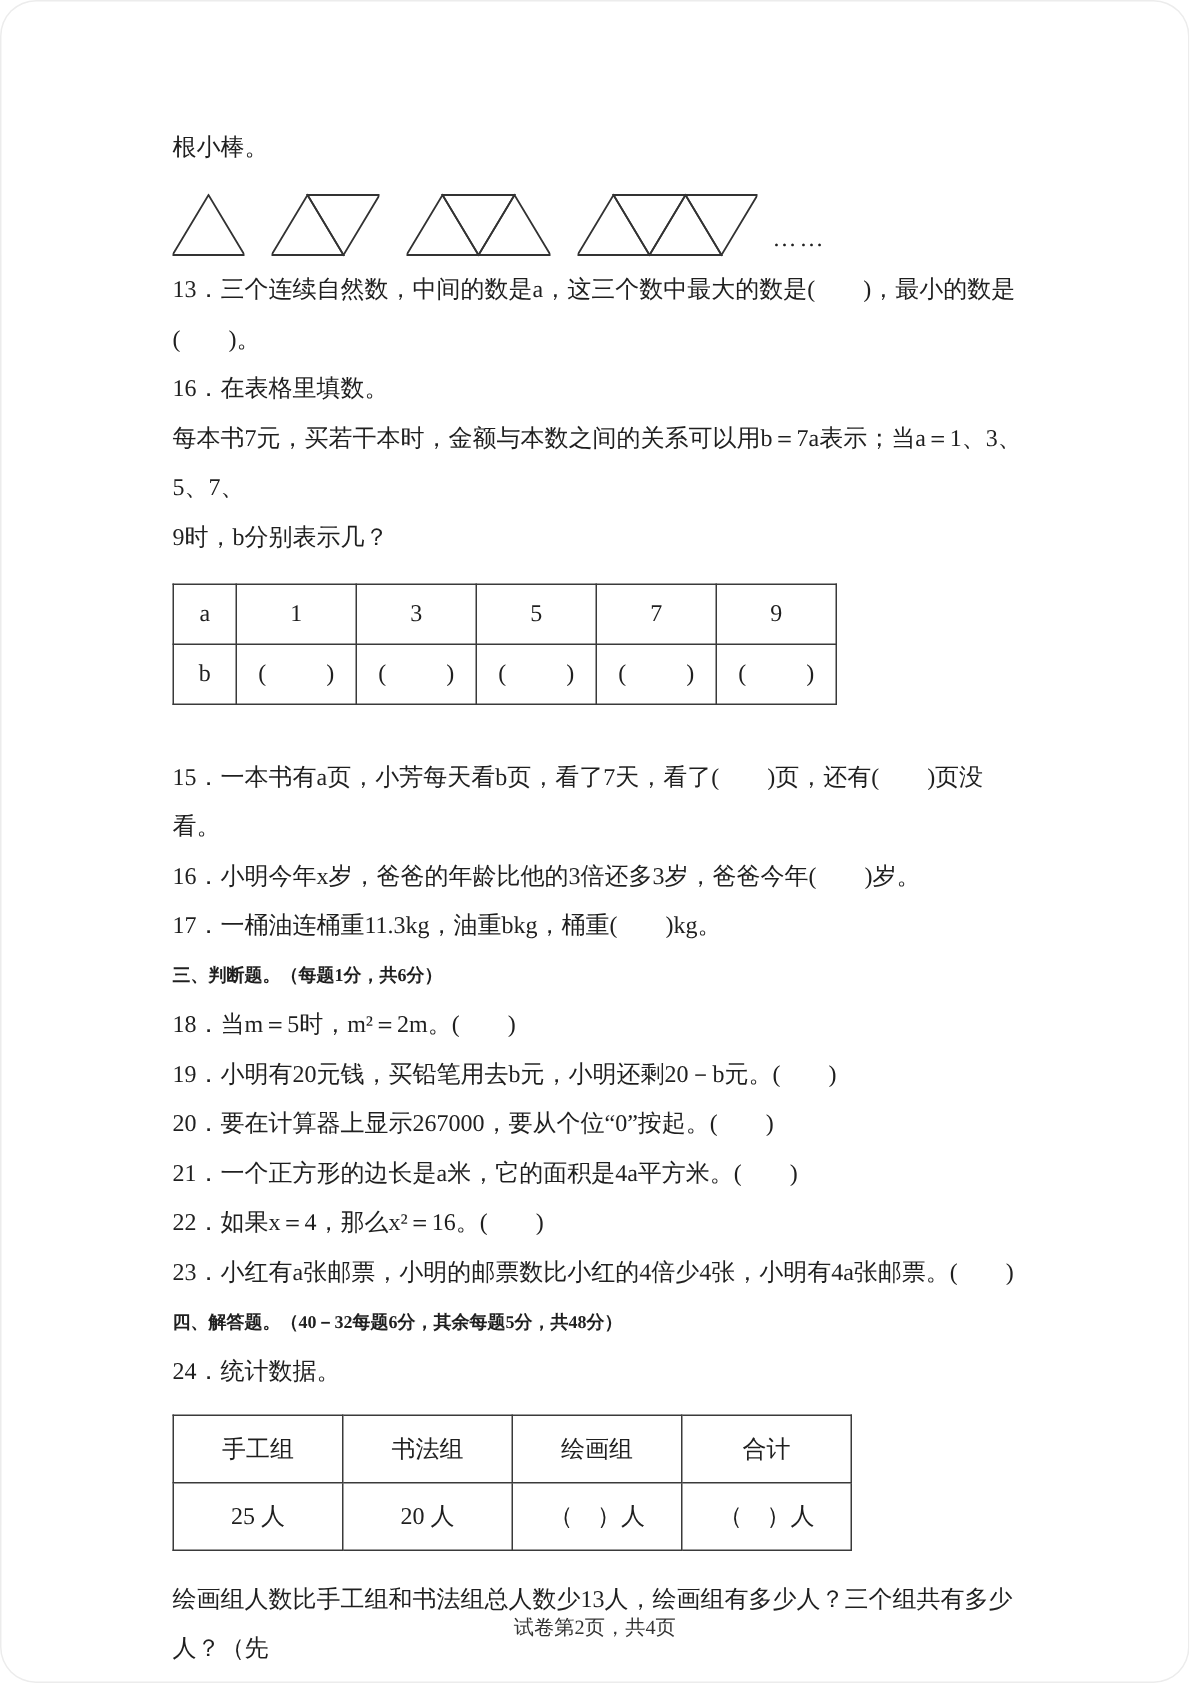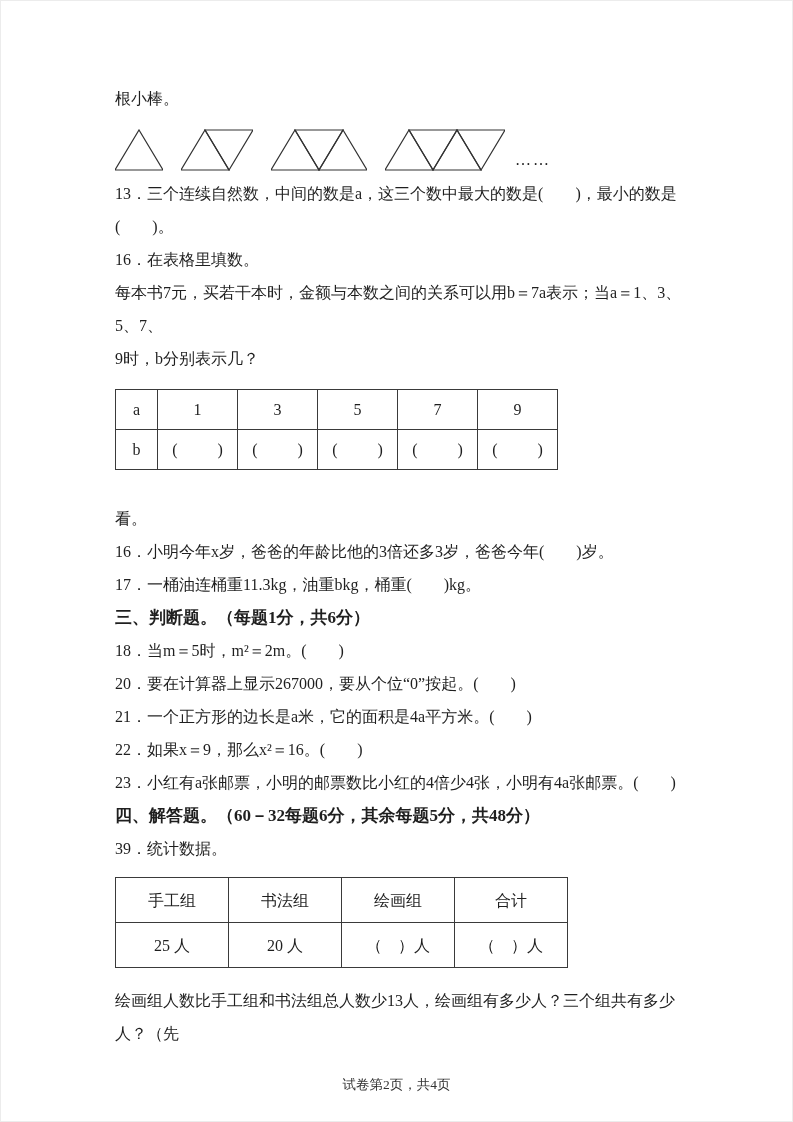--- a/index.html
+++ b/index.html
@@ -5,30 +5,31 @@
   html,body{margin:0;padding:0;background:#ffffff;}
   .page{
     position:relative;
     width:793px;height:1122px;
     margin:0 auto;
     background:#ffffff;
     box-shadow:inset 0 0 0 1px #ececec;
     font-family:"Liberation Serif","DejaVu Serif",serif;
     color:#1f1f1f;
     overflow:hidden;
+    border-radius:24px;
   }
   .content{
     position:absolute;
     left:115px;top:82px;
     width:568px;
     font-size:16px;
     line-height:33px;
   }
   .line{white-space:pre-wrap;}
-  .heading{font-weight:bold;font-size:17px;}
+  .heading{font-weight:bold;font-size:12px;}
   .figure{
     display:flex;align-items:flex-end;
     margin:6px 0 6px 0;height:50px;
   }
   .strips{display:flex;align-items:flex-end;gap:18px;}
   .figure svg{display:block;}
   .dots{margin-left:10px;line-height:22px;letter-spacing:2px;}
   table{border-collapse:collapse;table-layout:fixed;}
   td{
     border:1px solid #3a3a3a;
@@ -110,35 +111,37 @@
             <td>b</td>
             <td>(          )</td>
             <td>(          )</td>
             <td>(          )</td>
             <td>(          )</td>
             <td>(          )</td>
           </tr>
         </tbody>
     </table>
 
+    <div class="line">15．一本书有a页，小芳每天看b页，看了7天，看了(        )页，还有(        )页没</div>
     <div class="line">看。</div>
     <div class="line">16．小明今年x岁，爸爸的年龄比他的3倍还多3岁，爸爸今年(        )岁。</div>
     <div class="line">17．一桶油连桶重11.3kg，油重bkg，桶重(        )kg。</div>
 
     <div class="line heading">三、判断题。（每题1分，共6分）</div>
 
     <div class="line">18．当m＝5时，m²＝2m。(        )</div>
+    <div class="line">19．小明有20元钱，买铅笔用去b元，小明还剩20－b元。(        )</div>
     <div class="line">20．要在计算器上显示267000，要从个位“0”按起。(        )</div>
     <div class="line">21．一个正方形的边长是a米，它的面积是4a平方米。(        )</div>
-    <div class="line">22．如果x＝9，那么x²＝16。(        )</div>
+    <div class="line">22．如果x＝4，那么x²＝16。(        )</div>
     <div class="line">23．小红有a张邮票，小明的邮票数比小红的4倍少4张，小明有4a张邮票。(        )</div>
 
-    <div class="line heading">四、解答题。（60－32每题6分，其余每题5分，共48分）</div>
+    <div class="line heading">四、解答题。（40－32每题6分，其余每题5分，共48分）</div>
 
-    <div class="line">39．统计数据。</div>
+    <div class="line">24．统计数据。</div>
 
     <table class="t24">
       <colgroup>
         <col style="width:113px">
           <col style="width:113px">
           <col style="width:113px">
           <col style="width:113px">
       </colgroup>
       <tbody id="t24-body">
           <tr>

